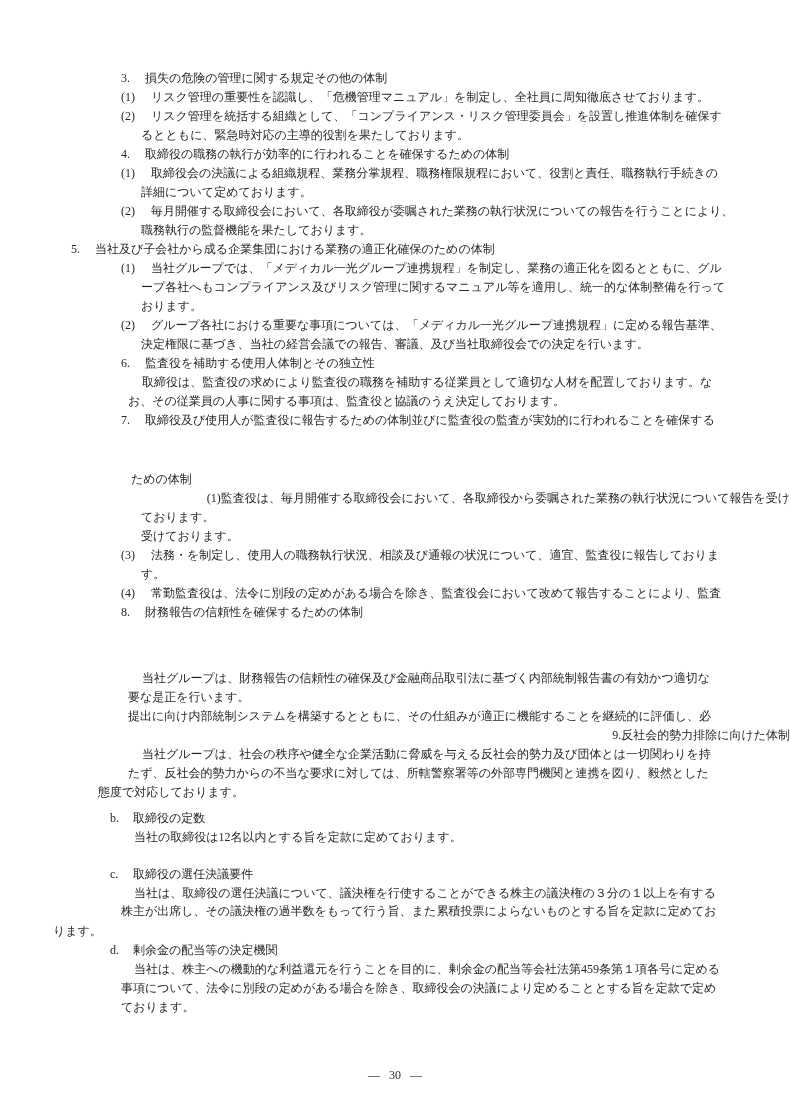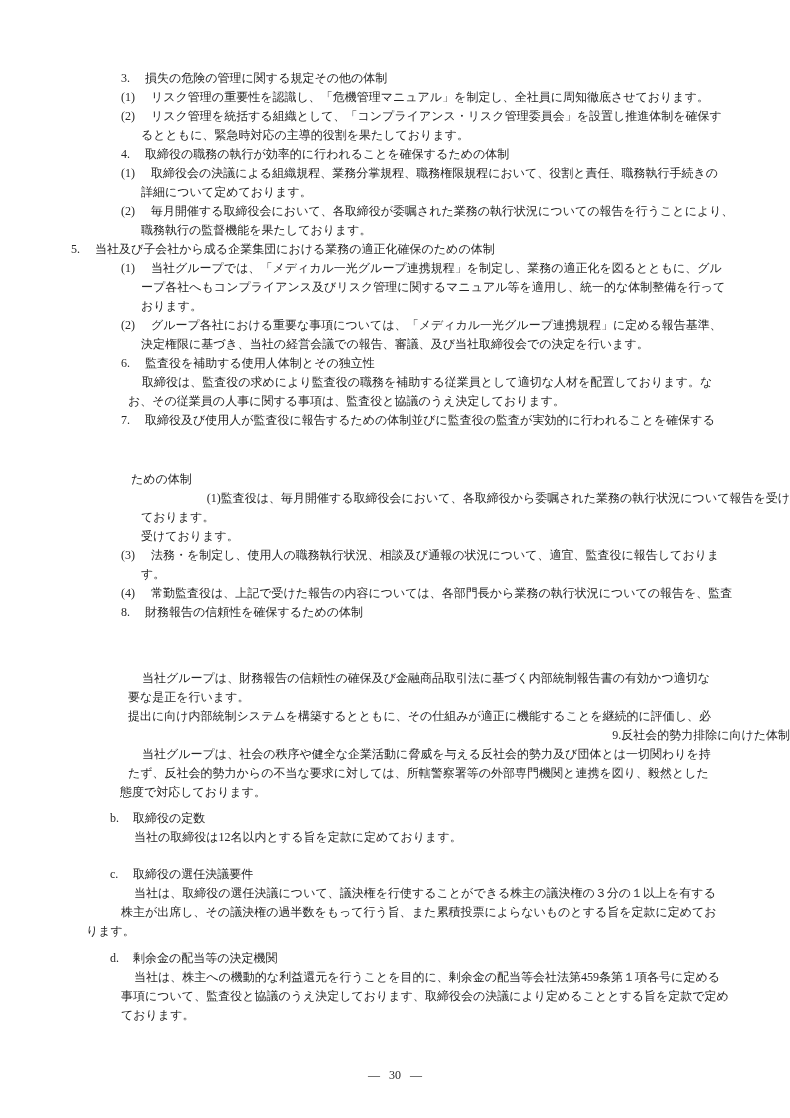--- a/index.html
+++ b/index.html
@@ -65,36 +65,36 @@
       <div class="text-line" style="padding-left: 121px;"><span class="marker" style="width: 24px;">6.</span><span>監査役を補助する使用人体制とその独立性</span></div>
       <div class="text-line" style="padding-left: 142px;"><span>取締役は、監査役の求めにより監査役の職務を補助する従業員として適切な人材を配置しております。な</span></div>
       <div class="text-line" style="padding-left: 128px;"><span>お、その従業員の人事に関する事項は、監査役と協議のうえ決定しております。</span></div>
       <div class="text-line" style="padding-left: 121px;"><span class="marker" style="width: 24px;">7.</span><span>取締役及び使用人が監査役に報告するための体制並びに監査役の監査が実効的に行われることを確保する</span></div>
       <div class="text-line" style="padding-left: 131px; margin-top: 40px;"><span>ための体制</span></div>
       <div class="text-line" style="padding-left: 71px; text-align: right;"><span class="marker" style="width: 30px;">(1)</span><span>監査役は、毎月開催する取締役会において、各取締役から委嘱された業務の執行状況について報告を受け</span></div>
       <div class="text-line" style="padding-left: 141px;"><span>ております。</span></div>
       <div class="text-line" style="padding-left: 141px;"><span>受けております。</span></div>
       <div class="text-line" style="padding-left: 121px;"><span class="marker" style="width: 30px;">(3)</span><span>法務・を制定し、使用人の職務執行状況、相談及び通報の状況について、適宜、監査役に報告しておりま</span></div>
       <div class="text-line" style="padding-left: 141px;"><span>す。</span></div>
-      <div class="text-line" style="padding-left: 121px;"><span class="marker" style="width: 30px;">(4)</span><span>常勤監査役は、上記で受けた報告の内容については、各部門長から業務の執行状況についての報告を、監査</span></div>
+      <div class="text-line" style="padding-left: 121px;"><span class="marker" style="width: 30px;">(4)</span><span>常勤監査役は、法令に別段の定めがある場合を除き、監査役会において改めて報告することにより、監査</span></div>
       <div class="text-line" style="padding-left: 121px;"><span class="marker" style="width: 24px;">8.</span><span>財務報告の信頼性を確保するための体制</span></div>
       <div class="text-line" style="padding-left: 142px; margin-top: 47px;"><span>当社グループは、財務報告の信頼性の確保及び金融商品取引法に基づく内部統制報告書の有効かつ適切な</span></div>
       <div class="text-line" style="padding-left: 128px;"><span>要な是正を行います。</span></div>
       <div class="text-line" style="padding-left: 128px;"><span>提出に向け内部統制システムを構築するとともに、その仕組みが適正に機能することを継続的に評価し、必</span></div>
       <div class="text-line" style="padding-left: 121px; text-align: right;"><span class="marker" style="width: 24px;">9.</span><span>反社会的勢力排除に向けた体制</span></div>
       <div class="text-line" style="padding-left: 142px;"><span>当社グループは、社会の秩序や健全な企業活動に脅威を与える反社会的勢力及び団体とは一切関わりを持</span></div>
       <div class="text-line" style="padding-left: 128px;"><span>たず、反社会的勢力からの不当な要求に対しては、所轄警察署等の外部専門機関と連携を図り、毅然とした</span></div>
-      <div class="text-line" style="padding-left: 120px;"><span>態度で対応しております。</span></div>
+      <div class="text-line" style="padding-left: 82px; margin-left: 16px;"><span>態度で対応しております。</span></div>
       <div class="text-line" style="padding-left: 110px; margin-top: 7px;"><span class="marker" style="width: 23px;">b.</span><span>取締役の定数</span></div>
       <div class="text-line" style="padding-left: 134px;"><span>当社の取締役は12名以内とする旨を定款に定めております。</span></div>
       <div class="text-line" style="padding-left: 110px; margin-top: 18px;"><span class="marker" style="width: 23px;">c.</span><span>取締役の選任決議要件</span></div>
       <div class="text-line" style="padding-left: 134px;"><span>当社は、取締役の選任決議について、議決権を行使することができる株主の議決権の３分の１以上を有する</span></div>
-      <div class="text-line" style="padding-left: 121px;"><span>株主が出席し、その議決権の過半数をもって行う旨、また累積投票によらないものとする旨を定款に定めてお</span></div>
-      <div class="text-line" style="padding-left: 53px; margin-left: 33px;"><span>ります。</span></div>
-      <div class="text-line" style="padding-left: 110px; margin-top: 8px;"><span class="marker" style="width: 23px;">d.</span><span>剰余金の配当等の決定機関</span></div>
+      <div class="text-line" style="padding-left: 121px; font-family: Liberation Mono, monospace;"><span>株主が出席し、その議決権の過半数をもって行う旨、また累積投票によらないものとする旨を定款に定めてお</span></div>
+      <div class="text-line" style="padding-left: 53px;"><span>ります。</span></div>
+      <div class="text-line" style="padding-left: 110px; "><span class="marker" style="width: 23px;">d.</span><span>剰余金の配当等の決定機関</span></div>
       <div class="text-line" style="padding-left: 134px;"><span>当社は、株主への機動的な利益還元を行うことを目的に、剰余金の配当等会社法第459条第１項各号に定める</span></div>
-      <div class="text-line" style="padding-left: 121px;"><span>事項について、監査役と協議のうえ決定しております、取締役会の決議により定めることとする旨を定款で定め</span></div>
+      <div class="text-line" style="padding-left: 121px;"><span>事項について、法令に別段の定めがある場合を除き、取締役会の決議により定めることとする旨を定款で定め</span></div>
       <div class="text-line" style="padding-left: 121px;"><span>ております。</span></div>
     </div>
   <div class="page-footer">
     <span class="dash">―</span><span>30</span><span class="dash">―</span>
   </div>
 </div>
 
 </body></html>

